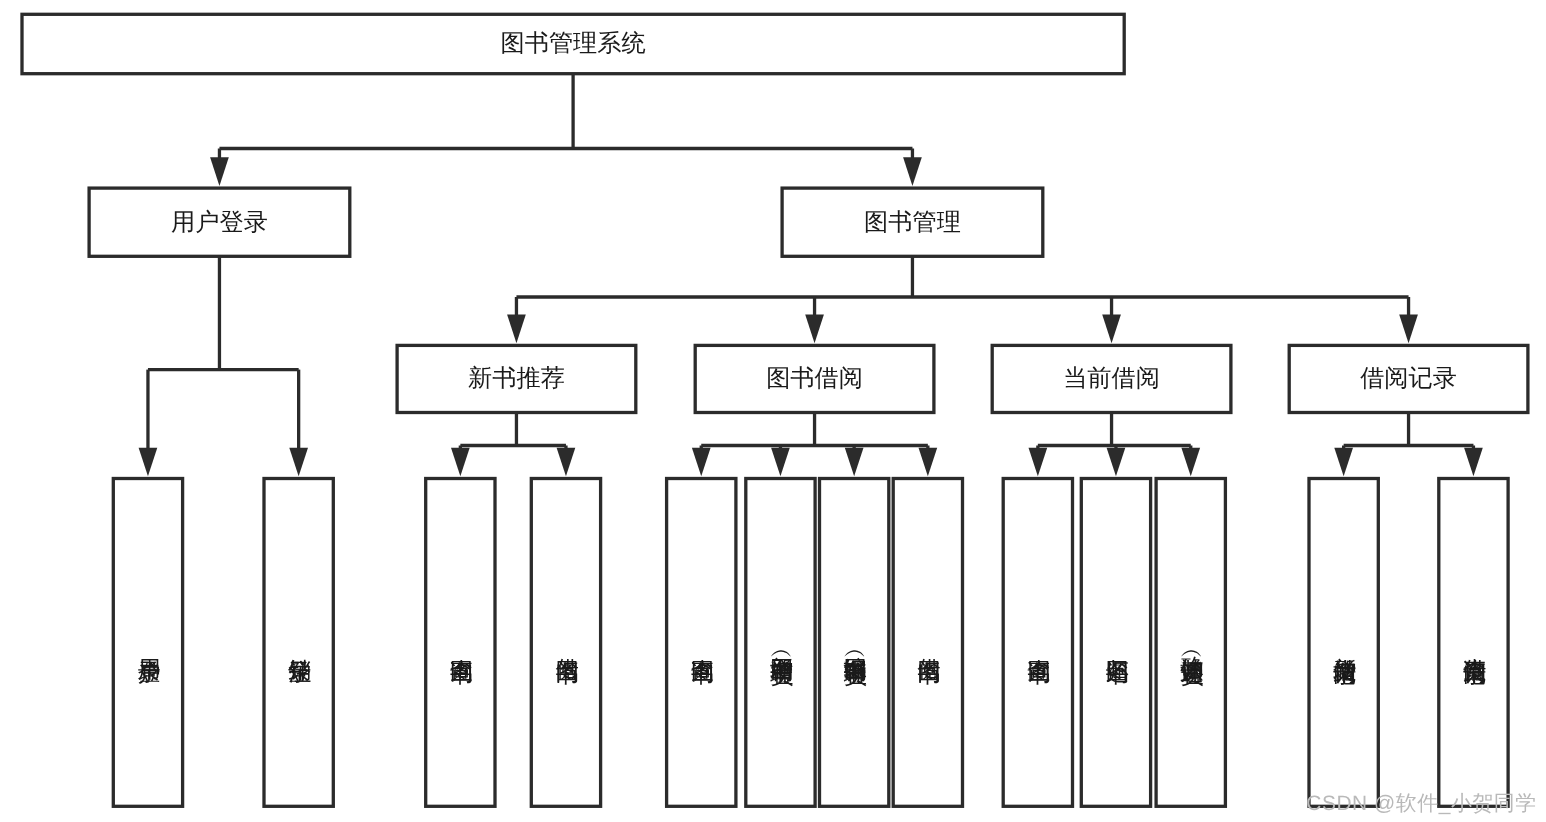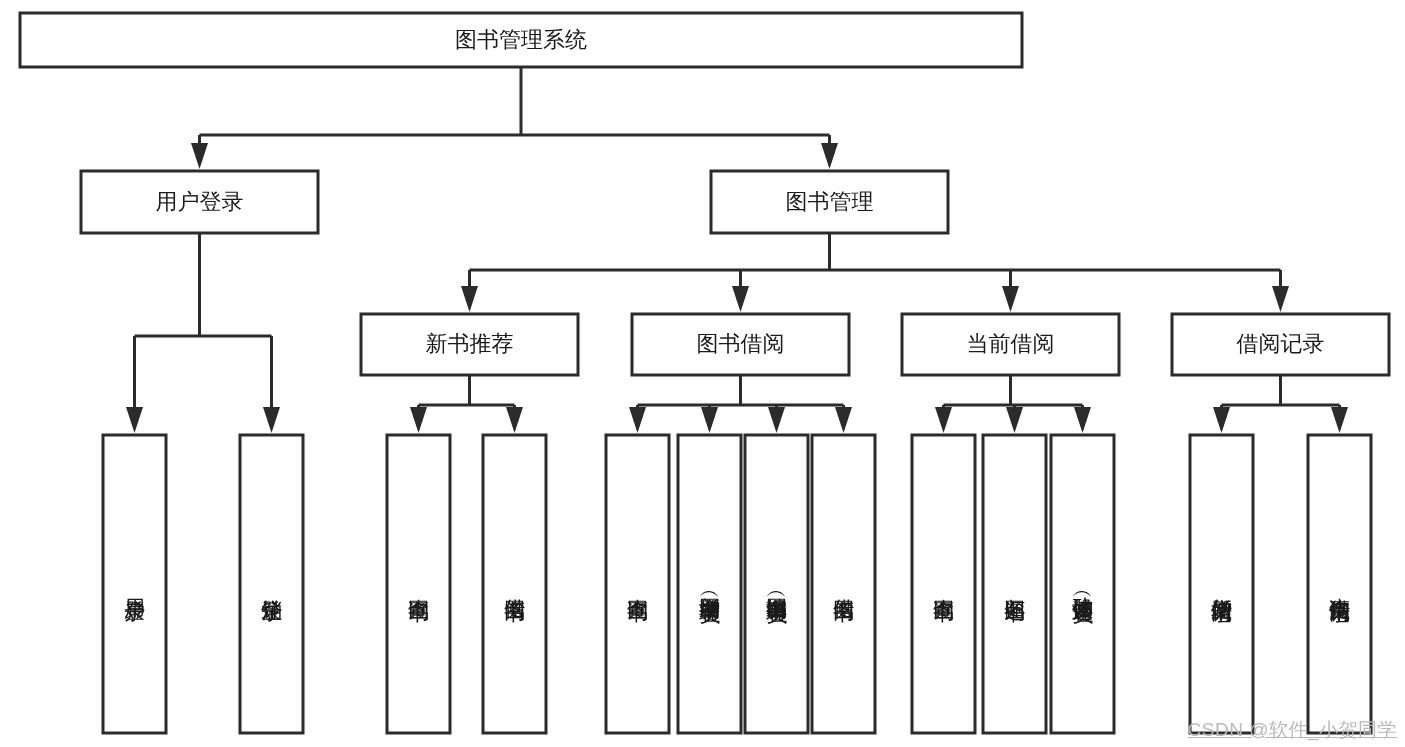--- a/index.html
+++ b/index.html
@@ -64,21 +64,20 @@
   }
   .watermark {
     position: absolute;
     right: 8px;
     bottom: 4px;
     font-family: "Liberation Sans", "DejaVu Sans", sans-serif;
     font-size: 19px;
     color: #b9b9b9;
     white-space: nowrap;
     letter-spacing: 0.5px;
-    text-decoration: underline;
   }
 </style>
 </head>
 <body>
 
 <div id="diagram-root">
 
   <svg class="flow" viewBox="0 0 1405 747">
     <g id="connectors-layer">
         <g>

